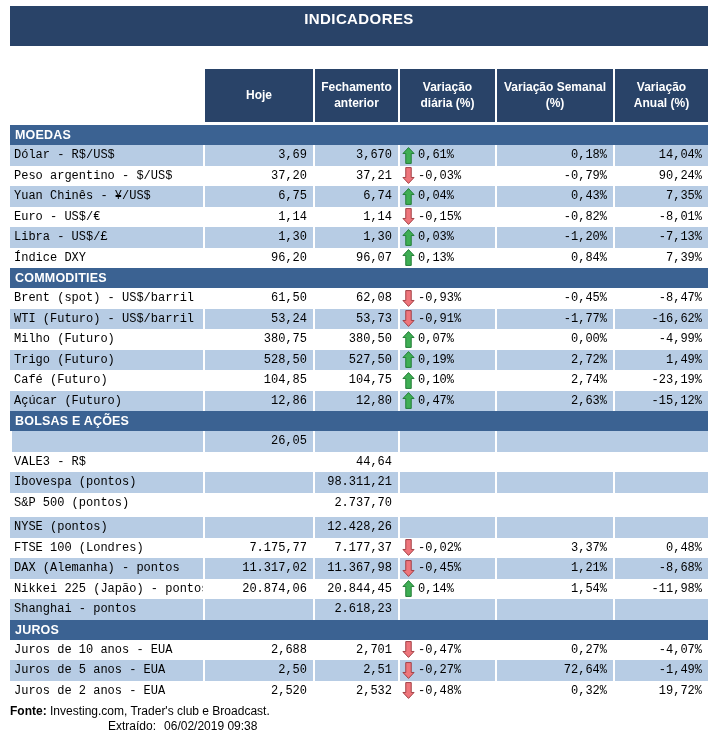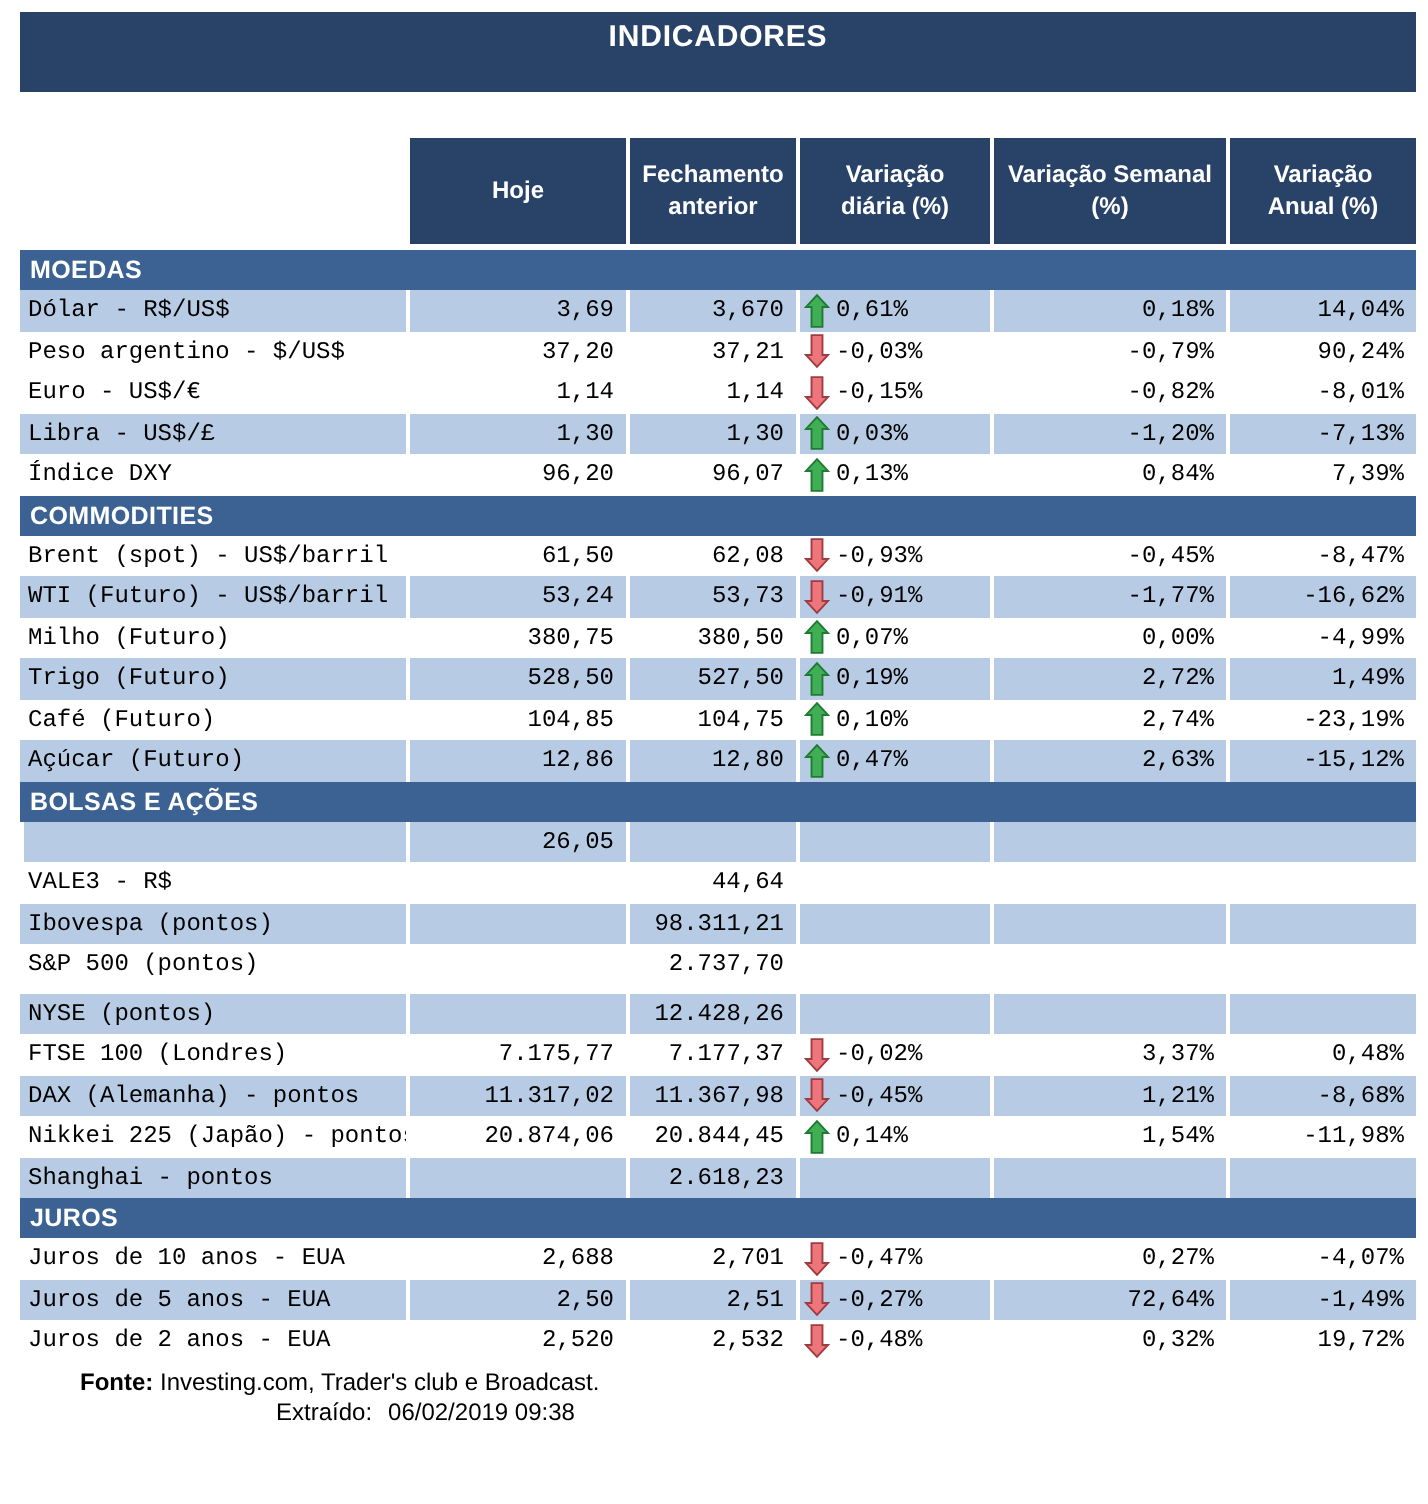--- a/index.html
+++ b/index.html
@@ -35,21 +35,21 @@
   .row.shaded{background:var(--stripe);}
   .row.gap-before{margin-top:4px;}
   .cell{box-sizing:border-box;border-left:2px solid #fff;overflow:hidden;white-space:nowrap;}
   .cell.label{border-left:none;padding-left:4px;}
   .cell.num{text-align:right;padding-right:6px;}
   .cell.dia{display:flex;justify-content:flex-start;align-items:center;padding-right:7px;}
   .arrow-slot{width:16px;display:flex;align-items:center;padding-left:2px;height:100%;}
   .arrow-slot svg{display:block;}
   .arrow-up path{fill:#3FAE54;stroke:#1F7A33;stroke-width:1;}
   .arrow-down path{fill:#EE757B;stroke:#9E3C41;stroke-width:1;}
-  .footer{font-size:12px;margin-top:3px;line-height:15px;margin-left:30px;}
+  .footer{font-size:12px;margin-top:3px;line-height:15px;}
   .footer .bold{font-weight:bold;}
   .extraido-line{padding-left:98px;}
   .extraido-line .val{margin-left:8px;}
 </style>
 </head>
 <body style="--navy: #294368; --steel: #3B6292; --stripe: #B7CCE4;">
 
 <div id="app">
   <div class="title-bar">INDICADORES</div>
 
@@ -91,20 +91,35 @@
                 <svg class="arrow-down" viewBox="0 0 13 18" width="13" height="17">
                   <path d="M6.5 17.4 L.6 11.1 H3.6 V.6 H9.4 V11.1 H12.4 Z"></path>
                 </svg>
               </span>
       <span>-0,03%</span>
     </div>
     <div class="cell num">-0,79%</div>
     <div class="cell num">90,24%</div>
   </div>
 
+  <div class="row shaded">
+    <div class="cell label">Yuan Chinês - ¥/US$</div>
+    <div class="cell num">6,75</div>
+    <div class="cell num">6,74</div>
+    <div class="cell dia">
+      <span class="arrow-slot">
+                <svg class="arrow-up" viewBox="0 0 13 18" width="13" height="17">
+                  <path d="M6.5 .6 L12.4 6.9 H9.4 V17.4 H3.6 V6.9 H.6 Z"></path>
+                </svg>
+              </span>
+      <span>0,04%</span>
+    </div>
+    <div class="cell num">0,43%</div>
+    <div class="cell num">7,35%</div>
+  </div>
 
   <div class="row">
     <div class="cell label">Euro - US$/€</div>
     <div class="cell num">1,14</div>
     <div class="cell num">1,14</div>
     <div class="cell dia">
       <span class="arrow-slot">
                 <svg class="arrow-down" viewBox="0 0 13 18" width="13" height="17">
                   <path d="M6.5 17.4 L.6 11.1 H3.6 V.6 H9.4 V11.1 H12.4 Z"></path>
                 </svg>

